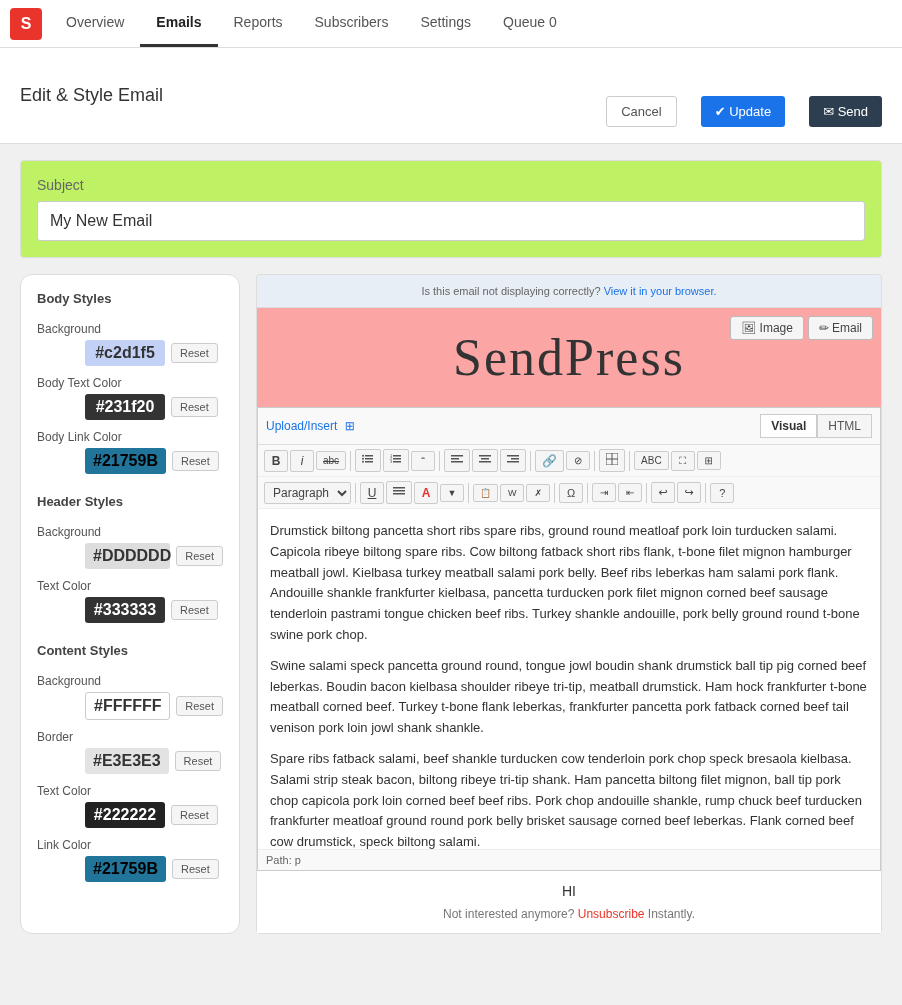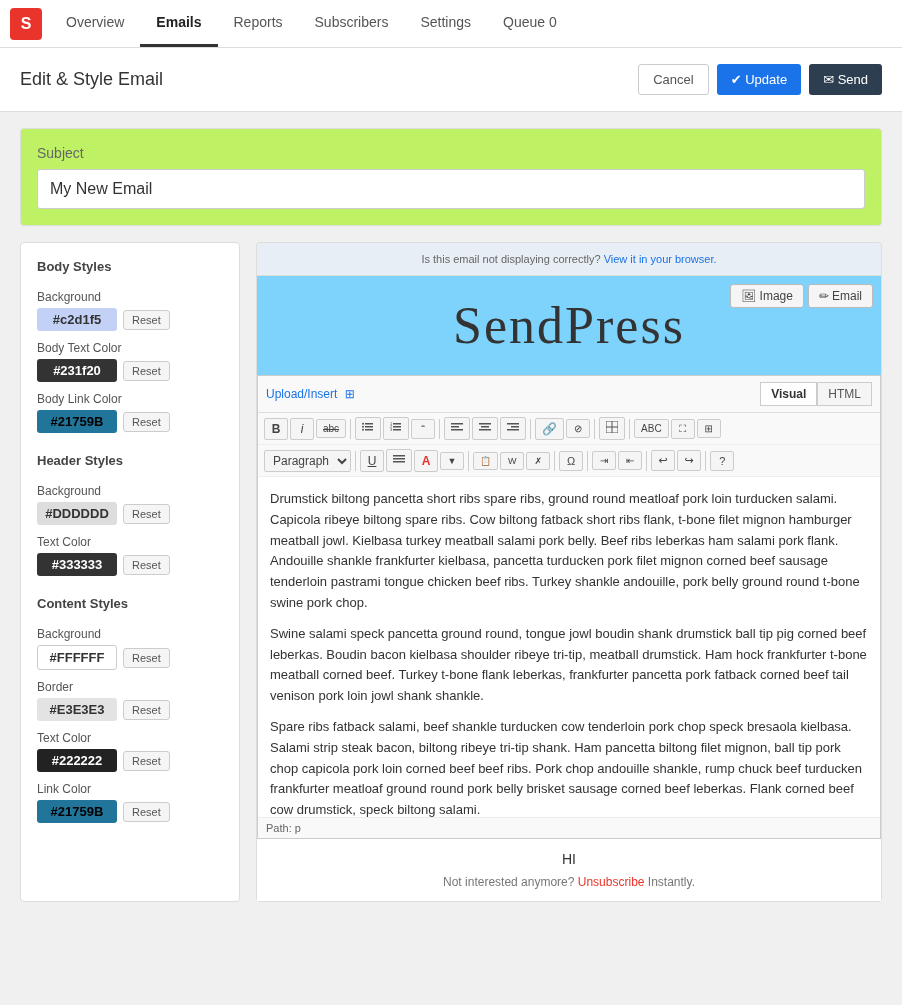--- a/index.html
+++ b/index.html
@@ -24,21 +24,21 @@
     .nav-tab.active {
       color: #222; border-bottom: 3px solid #333; font-weight: bold;
     }
 
     
     .page-header {
       display: flex; align-items: center; justify-content: space-between;
       padding: 16px 20px; background: #fff; border-bottom: 1px solid #ddd;
     }
     .page-title { font-size: 18px; font-weight: normal; color: #333; }
-    .header-actions { display: flex; gap: 8px; }
+    .header-actions { display: flex; gap: 24px; margin-top: 32px; }
     .btn-cancel {
       padding: 7px 14px; border: 1px solid #ccc; background: #fff;
       color: #555; border-radius: 3px; cursor: pointer; font-size: 13px;
     }
     .btn-update {
       padding: 7px 14px; border: none; background: #1a73e8;
       color: #fff; border-radius: 3px; cursor: pointer; font-size: 13px;
       display: flex; align-items: center; gap: 4px;
     }
     .btn-send {
@@ -60,33 +60,33 @@
       width: 100%; padding: 10px 12px; border: 1px solid #ccc;
       border-radius: 3px; font-size: 16px; color: #333;
     }
 
     
     .editor-layout { display: flex; gap: 16px; }
 
     
     .styles-panel {
       width: 220px; flex-shrink: 0; background: #fff;
-      border: 1px solid #ddd; border-radius: 4px; padding: 16px;
+      border: 1px solid #ddd; border-radius: 12px; padding: 16px;
     }
     .style-section { margin-bottom: 20px; }
     .style-section-title {
       font-size: 13px; font-weight: bold; color: #444;
       margin-bottom: 10px; padding-bottom: 6px;
     }
     .style-field { margin-bottom: 10px; }
     .style-field-label { font-size: 12px; color: #555; margin-bottom: 4px; }
     .color-row { display: flex; align-items: center; gap: 6px; }
     .color-swatch {
-      padding: 4px 8px; border-radius: 3px; font-size: 13px;
-      font-weight: bold; min-width: 80px; text-align: center;
+      padding: 4px 8px; border-radius: 3px; font-size: 16px;
+      font-weight: bold; min-width: 80px; text-align: center; margin-left: 48px;
     }
     .color-swatch.light { background: #c2d1f5; color: #333; }
     .color-swatch.dark-text { background: #333; color: #fff; }
     .color-swatch.blue { background: #21759b; color: #000000; }
     .color-swatch.gray-dd { background: #dddddd; color: #333; }
     .color-swatch.gray-33 { background: #333333; color: #fff; }
     .color-swatch.white { background: #ffffff; color: #333; border: 1px solid #ccc; }
     .color-swatch.gray-e3 { background: #e3e3e3; color: #333; }
     .color-swatch.dark-22 { background: #222222; color: #fff; }
     .btn-reset {
@@ -97,21 +97,21 @@
     
     .editor-panel { flex: 1; }
     .email-preview-top {
       background: #e8eef5; padding: 10px; text-align: center;
       font-size: 11px; color: #666; border-bottom: 1px solid #ddd;
       border-radius: 4px 4px 0 0;
     }
     .email-preview-top a { color: #1a73e8; text-decoration: none; }
 
     .email-header-image {
-      background: #7dd3fc; padding: 20px; text-align: center;
+      background: #fca5a5; padding: 20px; text-align: center;
       position: relative;
     }
     .sendpress-logo {
       font-family: Georgia, serif; font-size: 52px; color: #333; letter-spacing: 2px;
     }
     .toolbar-top {
       position: absolute; top: 8px; right: 8px;
       display: flex; gap: 4px;
     }
     .toolbar-btn {

